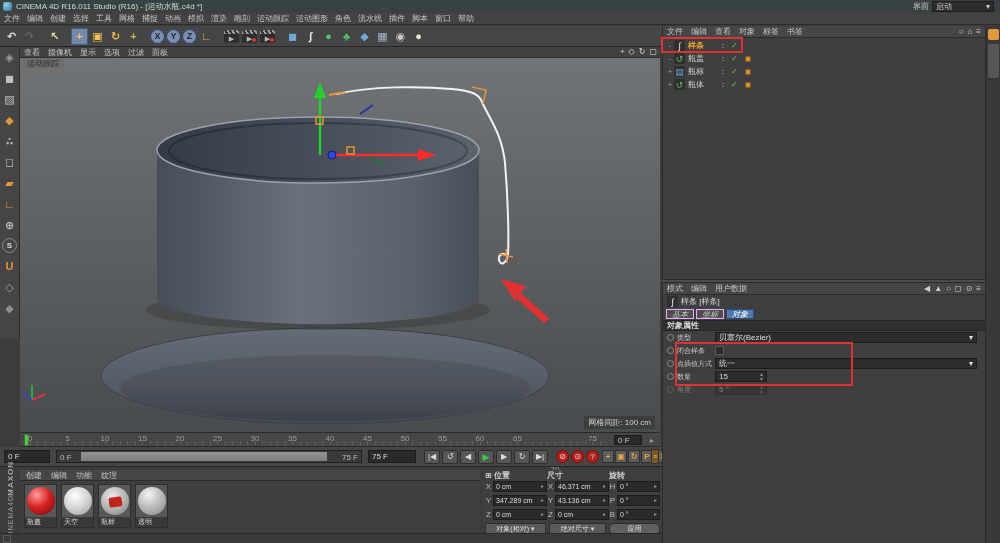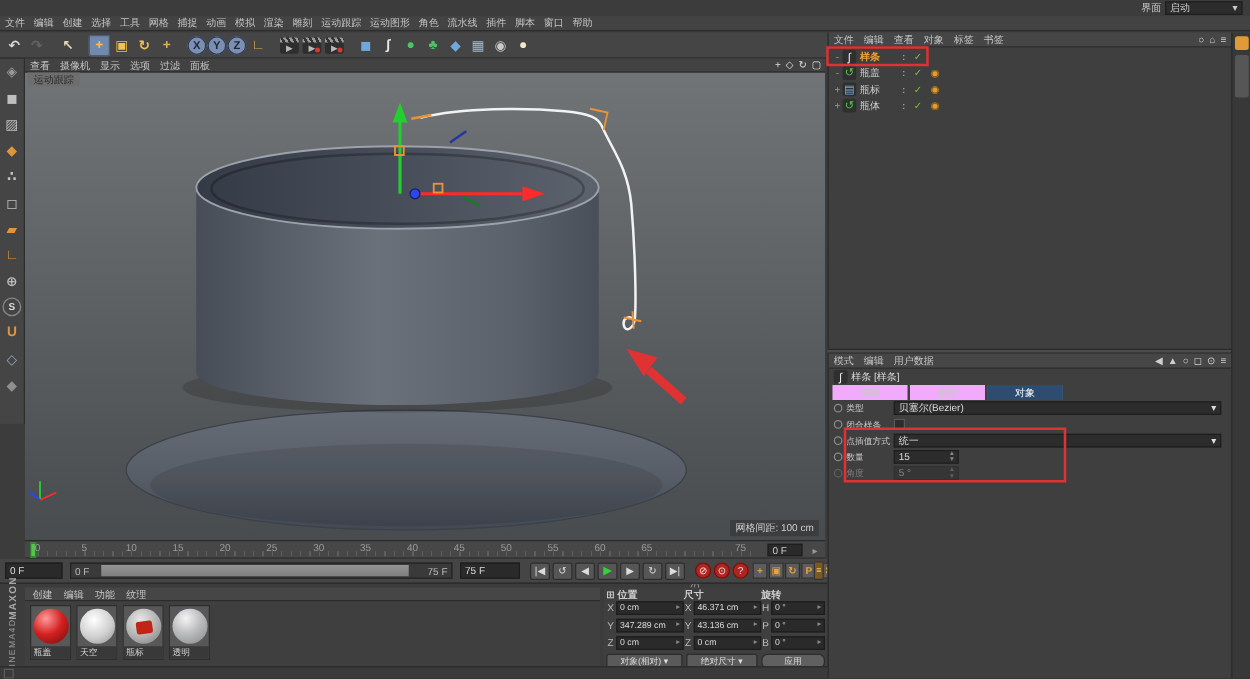--- a/index.html
+++ b/index.html
@@ -106,21 +106,21 @@
   .oname{width:30px;color:#cfcfcf;}
   .omrow.sel .oname{color:#f0a030;font-weight:bold;}
   .dots{width:10px;color:#9a9a9a;font-weight:bold;text-align:center;}
   .chk{color:#78c141;font-weight:bold;margin:0 3px;}
   .mdot{width:6px;height:6px;border-radius:50%;background:#e09a3a;box-shadow:inset 0 0 0 1px #8a5a10;margin-left:4px;}
   #splitter{left:662px;top:279px;width:323px;height:4px;background:#4c4c4c;border-top:1px solid #2a2a2a;border-bottom:1px solid #2a2a2a;box-sizing:border-box;}
   #am{left:662px;top:283px;width:323px;height:260px;background:#3f3f3f;border-left:1px solid #2a2a2a;box-sizing:border-box;}
   #amtitle{height:13px;display:flex;align-items:center;gap:3px;padding-left:4px;color:#dcdcdc;}
   .sicon{width:11px;height:11px;background:#2f2f2f;border-radius:2px;color:#eee;display:flex;align-items:center;justify-content:center;font-size:9px;}
   #amtabs{height:12px;display:flex;gap:2px;padding-left:3px;align-items:center;}
-  .amtab{height:10px;padding:0 16px;background:#4e4e4e;border:6px solid #f0abfc;color:#c8c8c8;display:flex;align-items:center;box-sizing:border-box;}
+  .amtab{height:10px;padding:0 5px;background:#4e4e4e;border:1px solid #f0abfc;color:#c8c8c8;display:flex;align-items:center;box-sizing:border-box;font-style:italic;}
   .amtab.on{background:#4d7bb0;color:#fff;border-color:#2e4c70;}
   #amsection{height:11px;background:#303030;border-top:1px solid #262626;border-bottom:1px solid #262626;display:flex;align-items:center;padding-left:4px;color:#d8d8d8;font-weight:bold;box-sizing:border-box;}
   .amrow{height:13px;display:flex;align-items:center;padding-left:4px;}
   .amrow.dis{opacity:.42;}
   .bullet{width:5px;height:5px;border:1px solid #8a8a8a;border-radius:50%;margin-right:3px;flex:0 0 auto;}
   .albl{flex:0 0 38px;color:#c8c8c8;font-size:7px;white-space:nowrap;}
   .dd{flex:1;margin-right:8px;height:11px;background:#2c2c2c;border:1px solid #1e1e1e;display:flex;align-items:center;justify-content:space-between;padding:0 3px;box-sizing:border-box;color:#ddd;}
   .nf{width:52px;height:11px;background:#2c2c2c;border:1px solid #1e1e1e;display:flex;align-items:center;justify-content:space-between;padding:0 3px;box-sizing:border-box;color:#ddd;}
   .cb{width:9px;height:9px;background:#2c2c2c;border:1px solid #5a5a5a;box-sizing:border-box;}
   .spin{color:#888;font-size:6px;line-height:5px;display:flex;flex-direction:column;}
@@ -132,20 +132,25 @@
   
   .redbox{border:2px solid #e03232;box-sizing:border-box;z-index:50;pointer-events:none;}
   #ann1{left:661px;top:37px;width:82px;height:16px;}
   #ann2{left:675px;top:342px;width:178px;height:44px;}
 </style>
 </head>
 <body>
 
 <div id="app">
 
+  <div id="titlebar" class="abs">
+    <div id="appicon"></div>
+    <span id="titletext">CINEMA 4D R16.011 Studio (R16) - [运动水瓶.c4d *]</span>
+    <span id="minbtn">—</span>
+  </div>
 
   <div id="menubar" class="abs">
       <span class="mi">文件</span>
       <span class="mi">编辑</span>
       <span class="mi">创建</span>
       <span class="mi">选择</span>
       <span class="mi">工具</span>
       <span class="mi">网格</span>
       <span class="mi">捕捉</span>
       <span class="mi">动画</span>
@@ -578,20 +583,21 @@
       </div>
     <div id="amtitle">
       <span class="sicon">∫</span>
       <span>样条 [样条]</span>
     </div>
     <div id="amtabs">
         <div class="amtab">基本</div>
         <div class="amtab">坐标</div>
         <div class="amtab on">对象</div>
       </div>
+    <div id="amsection">对象属性</div>
     <div id="amrows">
         <div class="amrow">
           <span class="bullet"></span>
           <span class="albl">类型</span>
           <div class="dd">
             <span>贝塞尔(Bezier)</span>
             <span>▾</span>
           </div>
         </div>
         <div class="amrow">

